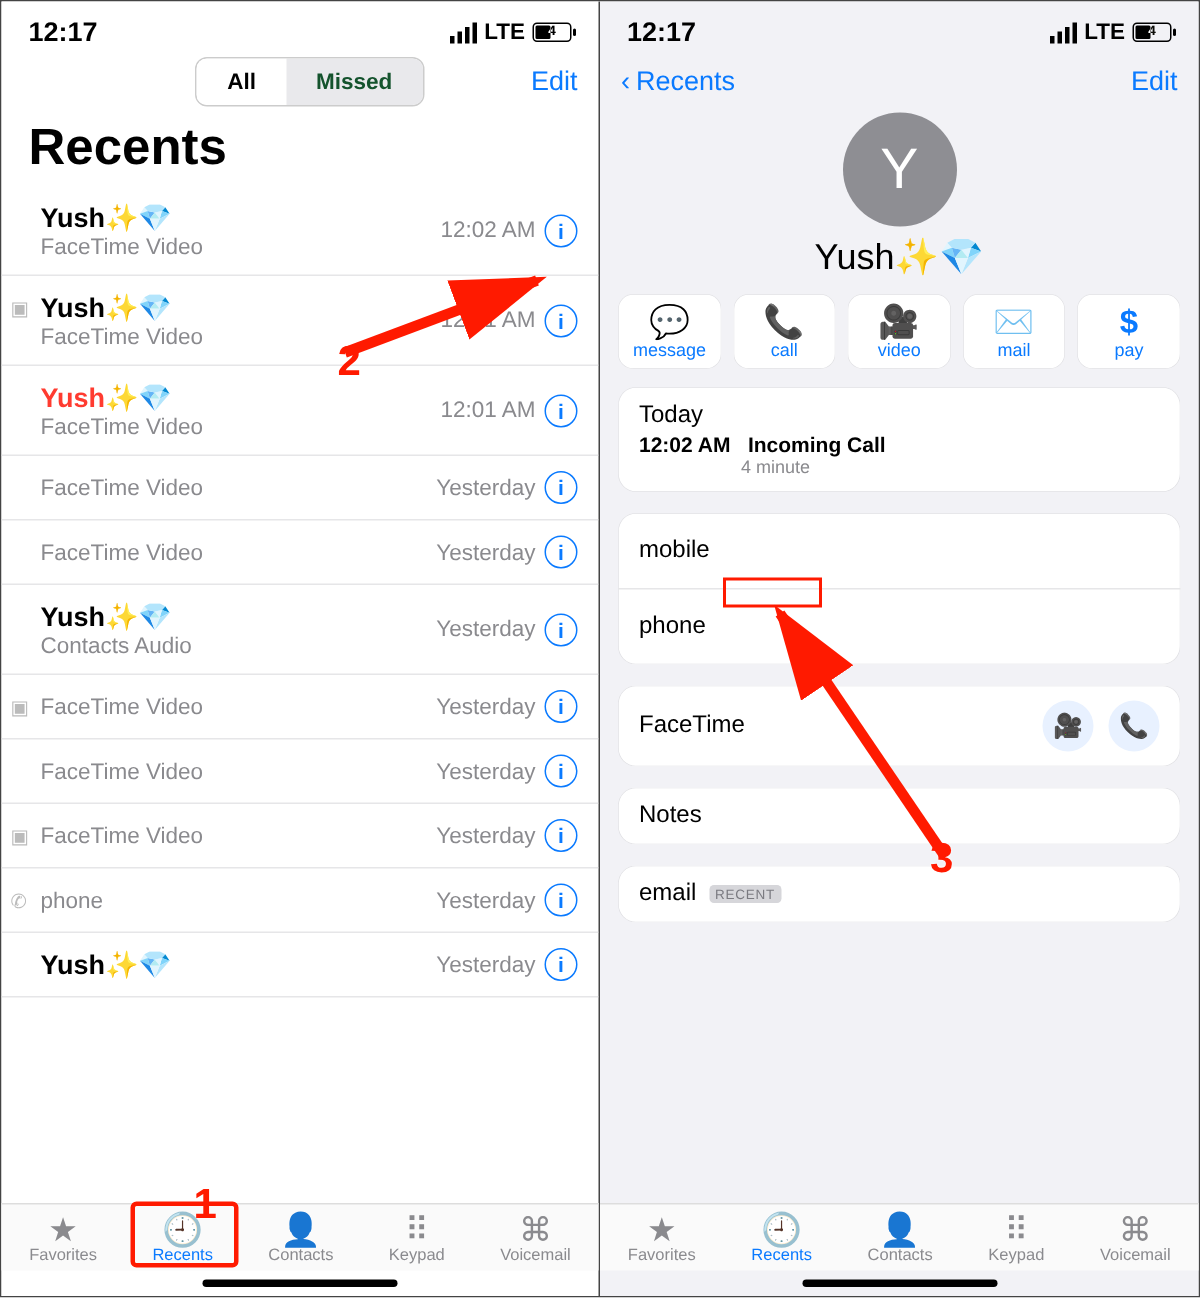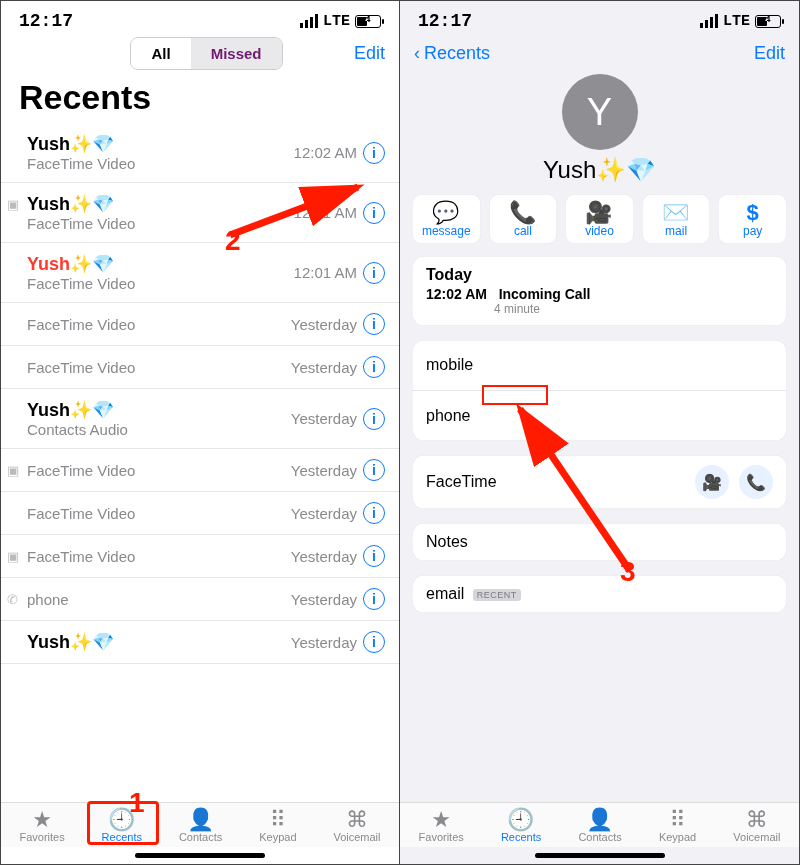--- a/index.html
+++ b/index.html
@@ -23,21 +23,21 @@
     flex-direction: column;
     position: relative;
   }
   .phone.left  { border-right: 1px solid #444; background:#fff; }
   .phone.right { background:#f2f2f6; }
 
   
   .statusbar {
     display:flex; justify-content:space-between; align-items:center;
     padding: 10px 18px 6px;
-    font-size: 18px; font-weight:600;font-family:Liberation Mono, monospace;
+    font-size: 18px; font-weight:600;
   }
   .statusbar .net {
     display:flex; align-items:center; gap:5px; font-size:15px; font-weight:600;
   }
   .bars { display:inline-flex; align-items:flex-end; gap:2px; }
   .bars span { width:3px; background:#000; display:inline-block; }
   .bars span:nth-child(1){height:5px} .bars span:nth-child(2){height:8px}
   .bars span:nth-child(3){height:11px} .bars span:nth-child(4){height:14px}
   .battery { width:26px; height:13px; border:1.5px solid #000; border-radius:3px; position:relative; }
   .battery::after { content:""; position:absolute; right:-4px; top:3px; width:2px; height:5px; background:#000; border-radius:1px;}
@@ -49,21 +49,21 @@
     display:flex; justify-content:space-between; align-items:center;
     padding: 0 14px;
   }
   .segmented {
     display:flex; border:1px solid #ccc; border-radius:8px; overflow:hidden; margin:0 auto;
   }
   .segmented button {
     border:none; background:#fff; padding:7px 20px; font-size:15px; font-weight:600; color:#000;
   }
   .segmented button.active { background:#fff; }
-  .segmented button.inactive { background:#e9e9ec; color:#701a75; }
+  .segmented button.inactive { background:#e9e9ec; color:#14532d; }
   .edit { color:#0a7aff; font-size:18px; background:none; border:none; }
   .big-title { font-size:34px; font-weight:800; padding:8px 18px 6px; }
 
   
   .list { flex:1; overflow:hidden; }
   .row {
     display:flex; align-items:center; padding:10px 14px 10px 26px;
     border-bottom:1px solid #e6e6e8; position:relative;
   }
   .row .leadicon {
@@ -109,21 +109,21 @@
     flex:1; background:#fff; border-radius:10px; padding:8px 0 6px;
     text-align:center; color:#0a7aff; font-size:12px;
     box-shadow:0 0 0 0.5px #e0e0e4 inset;
   }
   .action .ico { font-size:22px; display:block; line-height:22px; }
 
   .card {
     background:#fff; margin:0 12px 14px; border-radius:12px; padding:10px 14px;
     box-shadow:0 0 0 0.5px #e0e0e4 inset;
   }
-  .card .hdr { font-size:16px; font-weight:700; margin-bottom:2px; }
+  .card .hdr { font-size:16px; font-weight:400; margin-bottom:2px; }
   .card .line { font-size:14px; }
   .card .dur  { font-size:12px; color:#8a8a8e; padding-left:68px;}
   .divider { height:1px; background:#e6e6e8; margin:10px -14px; }
   .field-label { font-size:16px; padding:6px 0;}
   .recent-badge {
     display:inline-block; font-size:9px; background:#d6d6da; color:#7a7a80;
     padding:1px 4px; border-radius:3px; letter-spacing:0.5px; vertical-align:middle;
     margin-left:4px;
   }
   .ft-row { display:flex; justify-content:space-between; align-items:center; }

